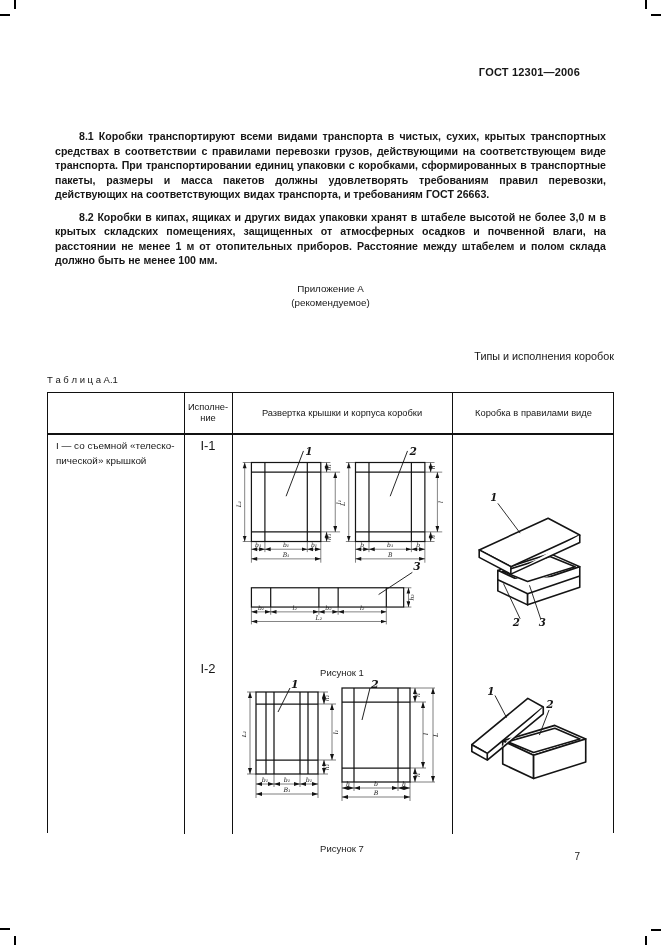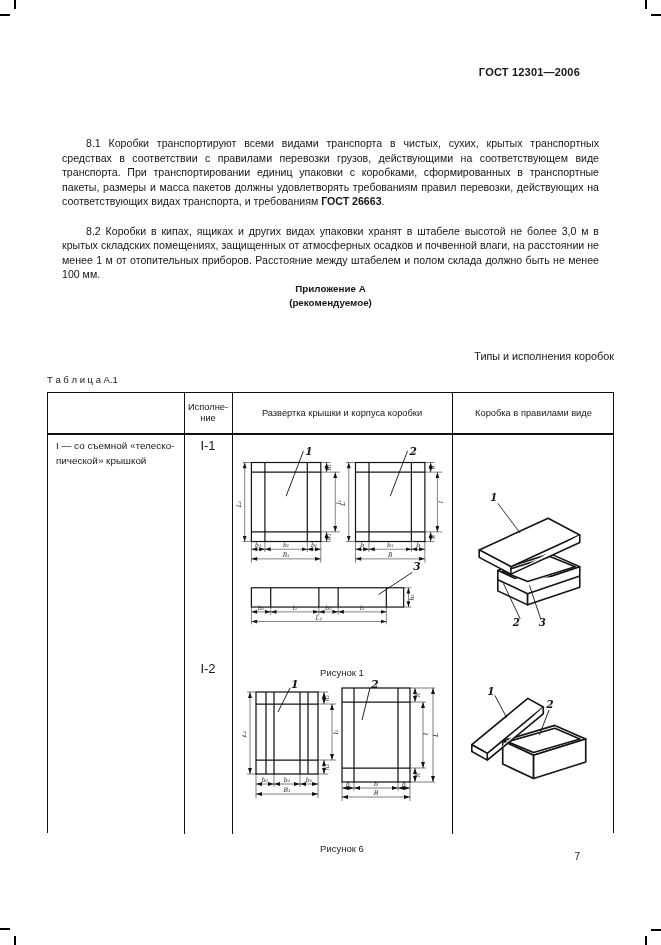--- a/index.html
+++ b/index.html
@@ -4,22 +4,22 @@
 <style>
   html,body{margin:0;padding:0;background:#e8e8e8;}
   .page{position:relative;width:661px;height:945px;background:#ffffff;overflow:hidden;
         font-family:"Liberation Sans","DejaVu Sans",sans-serif;color:#161616;}
   .crop{position:absolute;background:#000;}
   .doc-num{position:absolute;left:47px;top:66px;width:533px;text-align:right;
            font-size:11px;font-weight:bold;letter-spacing:.2px;}
   .h8{position:absolute;left:71px;top:92px;font-size:12.5px;font-weight:bold;}
   .bodytext{position:absolute;left:47px;top:121px;width:567px;
             font-size:10.6px;line-height:14.5px;text-align:justify;}
-  .bodytext p{margin:15px;text-indent:24px;}
-  .annex{position:absolute;left:47px;width:567px;text-align:center;font-weight:bold;font-size:9.8px;}
+  .bodytext p{margin:8px;text-indent:24px;font-weight:bold;}
+  .annex{position:absolute;left:47px;width:567px;text-align:center;font-weight:normal;font-size:9.8px;}
   .types-head{position:absolute;left:47px;top:350px;width:567px;text-align:right;
               font-weight:normal;font-size:10.8px;}
   .tbl-label{position:absolute;left:47px;top:374px;font-size:9.5px;}
   .tbl{position:absolute;left:47px;top:392px;width:567px;height:441px;
        border:1.6px solid #111;border-bottom:none;box-sizing:border-box;}
   .vd{position:absolute;top:0;width:1px;height:441px;background:#111;}
   .hline{position:absolute;top:40px;left:0;width:100%;height:2px;background:#111;}
   .th{position:absolute;top:0;height:40px;display:flex;flex-direction:column;align-items:center;
       justify-content:center;text-align:center;font-size:9.3px;line-height:11px;}
   .typecell{position:absolute;left:8px;top:45px;width:122px;font-size:9.9px;line-height:15px;}
@@ -287,21 +287,21 @@
       </g>
       <text class="dl" x="178" y="17" transform="rotate(-90 178 17)">h</text>
       <text class="dl" x="186" y="56" transform="rotate(-90 186 56)">l</text>
       <text class="dl" x="196" y="57" transform="rotate(-90 196 57)">L</text>
       <text class="dl" x="178" y="97" transform="rotate(-90 178 97)">h</text>
       <text class="dl" x="106" y="108">h</text>
       <text class="dl" x="134" y="108">b</text>
       <text class="dl" x="162" y="108">h</text>
       <text class="dl" x="134" y="117">B</text>
     </svg>
-    <div class="cap" style="top:426px">Рисунок 6</div>
+    <div class="cap" style="top:426px">Рисунок 7</div>
 
     <svg class="fig" viewBox="0 0 150 160" style="left:418px;top:88px;width:140px;height:149px">
       <g class="obj2">
         <polygon points="34,96 90,78 122,92 66,111"></polygon>
         <path d="M34,96 L34,118 L66,133 L66,111 Z"></path>
         <path d="M66,111 L66,133 L122,114 L122,92 Z"></path>
         <path d="M34,106 L66,121 L122,102" fill="none"></path>
         <polygon points="39,97 90,81 117,92 66,108"></polygon>
         <polygon points="14,74 88,40 122,58 48,92"></polygon>
         <path d="M14,74 L14,82 L48,100 L48,92 Z"></path>

